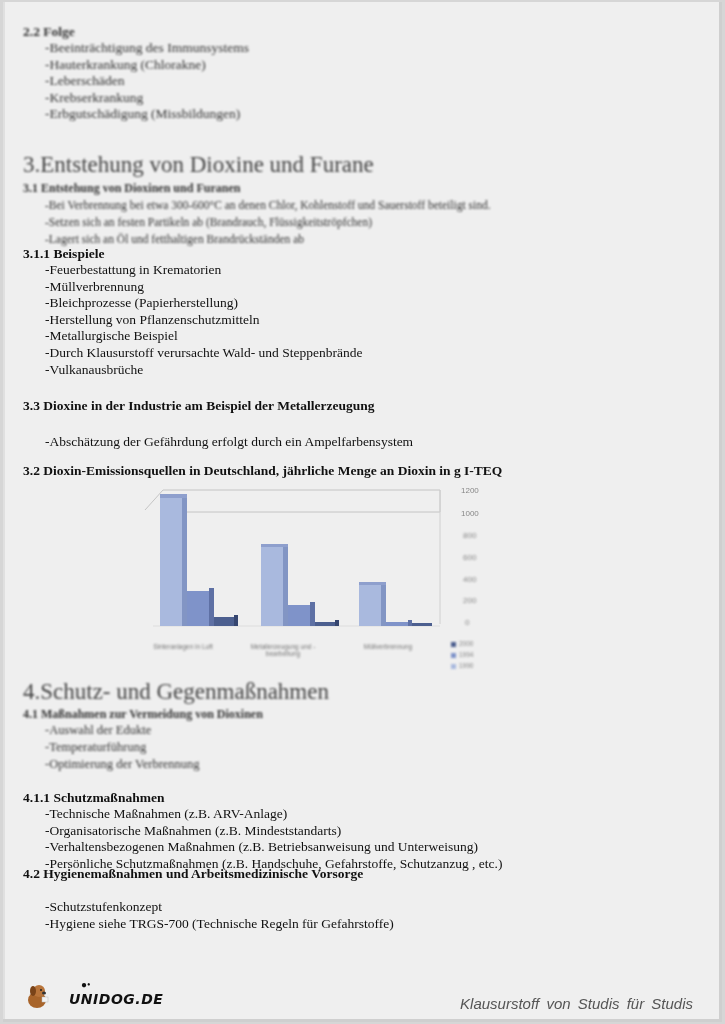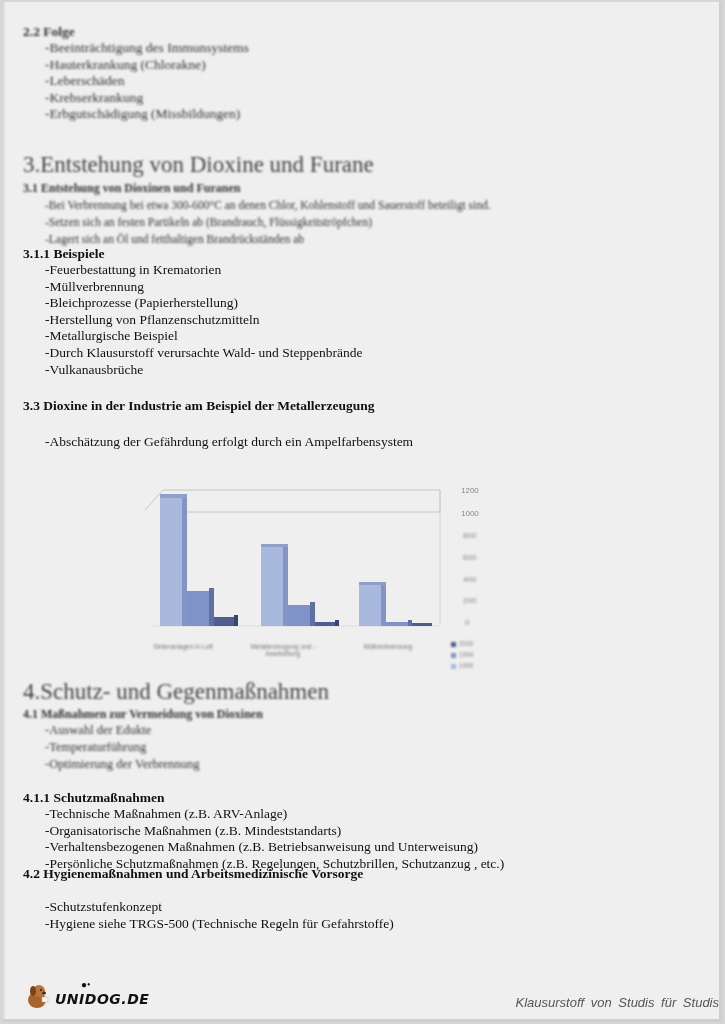--- a/index.html
+++ b/index.html
@@ -22,24 +22,24 @@
   .h-sec { position: absolute; left: 20px; font-size: 13.5px; font-weight: bold; }
   .list { position: absolute; left: 42px; font-size: 13.5px; line-height: 16.6px; }
   .list div { white-space: nowrap; }
   .chart { position: absolute; left: 0; top: 478px; width: 716px; height: 200px; }
   .tick { position: absolute; font-family: "Liberation Sans", sans-serif; font-size: 8px; color: #888; }
   .cat { position: absolute; font-family: "Liberation Sans", sans-serif; font-size: 6.5px; color: #777; text-align: center; filter: blur(0.8px); }
   .legend-item { position: absolute; font-family: "Liberation Sans", sans-serif; font-size: 6.5px; color: #888; filter: blur(0.8px); }
   .legend-swatch { display: inline-block; width: 5px; height: 5px; margin-right: 3px; vertical-align: middle; }
   .quellen { position: absolute; left: 20px; top: 1020px; font-size: 9px; color: #333; }
   .logo { position: absolute; left: 18px; top: 977px; width: 140px; height: 34px; }
-  .logo-text { position: absolute; left: 34px; top: 12px; font-family: "DejaVu Sans", sans-serif; font-weight: bold; font-style: italic; font-size: 14px; letter-spacing: 0.5px; color: #111; }
+  .logo-text { position: absolute; left: 48px; top: 12px; font-family: "DejaVu Sans", sans-serif; font-weight: bold; font-style: italic; font-size: 14px; letter-spacing: 0.5px; color: #111; }
   .paw { position: absolute; left: 60px; top: 0px; font-size: 10px; color: #111; }
   .dog { position: absolute; left: 4px; top: 4px; width: 24px; height: 26px; }
-  .footer-right { position: absolute; right: 0; top: 993px; font-family: "Liberation Sans", sans-serif; font-style: italic; font-size: 13px; color: #555; word-spacing: 3px; }
+  .footer-right { position: absolute; right: 26px; top: 993px; font-family: "Liberation Sans", sans-serif; font-style: italic; font-size: 15px; color: #555; word-spacing: 3px; }
 </style>
 </head>
 <body>
 
 <div class="page">
 
   <div class="blur">
     <div class="h-sec" style="top:22px;">2.2 Folge</div>
     <div class="list" style="top:38px;">
       <div>-Beeinträchtigung des Immunsystems</div>
@@ -69,20 +69,21 @@
     <div>-Metallurgische Beispiel</div>
     <div>-Durch Klausurstoff verursachte Wald- und Steppenbrände</div>
     <div>-Vulkanausbrüche</div>
   </div>
 
   <div class="h-sec" style="top:396px;">3.3 Dioxine in der Industrie am Beispiel der Metallerzeugung</div>
   <div class="list" style="top:412px;margin-top:20px;">
     <div>-Abschätzung der Gefährdung erfolgt durch ein Ampelfarbensystem</div>
   </div>
 
+  <div class="h-sec" style="top:461px;">3.2 Dioxin-Emissionsquellen in Deutschland, jährliche Menge an Dioxin in g I-TEQ</div>
 
   <div class="chart">
     <svg width="716" height="200" style="position:absolute;left:0;top:0;filter:blur(0.4px);">
 
       <polyline points="142,30 160,10 437,10 437,32 160,32" fill="none" stroke="#c4c4c4" stroke-width="1"></polyline>
       <line x1="437" y1="10" x2="437" y2="144" stroke="#d0d0d0" stroke-width="1"></line>
 
       <line x1="150" y1="146" x2="437" y2="146" stroke="#ddd" stroke-width="1"></line>
 
       <rect x="157" y="18" width="22" height="128" fill="#a9b9de"></rect>
@@ -140,27 +141,27 @@
       <div>-Temperaturführung</div>
       <div>-Optimierung der Verbrennung</div>
     </div>
   </div>
 
   <div class="h-sec" style="top:788px;">4.1.1 Schutzmaßnahmen</div>
   <div class="list" style="top:804px;">
     <div>-Technische Maßnahmen (z.B. ARV-Anlage)</div>
     <div>-Organisatorische Maßnahmen (z.B. Mindeststandarts)</div>
     <div>-Verhaltensbezogenen Maßnahmen (z.B. Betriebsanweisung und Unterweisung)</div>
-    <div>-Persönliche Schutzmaßnahmen (z.B. Regelungen, Schutzbrillen, Schutzanzug , etc.)</div>
+    <div>-Persönliche Schutzmaßnahmen (z.B. Handschuhe, Gefahrstoffe, Schutzanzug , etc.)</div>
   </div>
 
   <div class="h-sec" style="top:864px;">4.2 Hygienemaßnahmen und Arbeitsmedizinische  Vorsorge</div>
   <div class="list" style="top:897px;">
     <div>-Schutzstufenkonzept</div>
-    <div>-Hygiene siehe TRGS-500 (Technische Regeln für Gefahrstoffe)</div>
+    <div>-Hygiene siehe TRGS-700 (Technische Regeln für Gefahrstoffe)</div>
   </div>
 
   <div class="quellen">Quellen:</div>
 
   <div class="logo">
     <svg class="dog" viewBox="0 0 24 26">
       <ellipse cx="12" cy="17" rx="9" ry="8" fill="#a8642a"></ellipse>
       <circle cx="14" cy="8" r="6" fill="#b8743a"></circle>
       <ellipse cx="8" cy="8" rx="3" ry="5" fill="#7a4318"></ellipse>
       <circle cx="16" cy="7" r="1" fill="#222"></circle>

